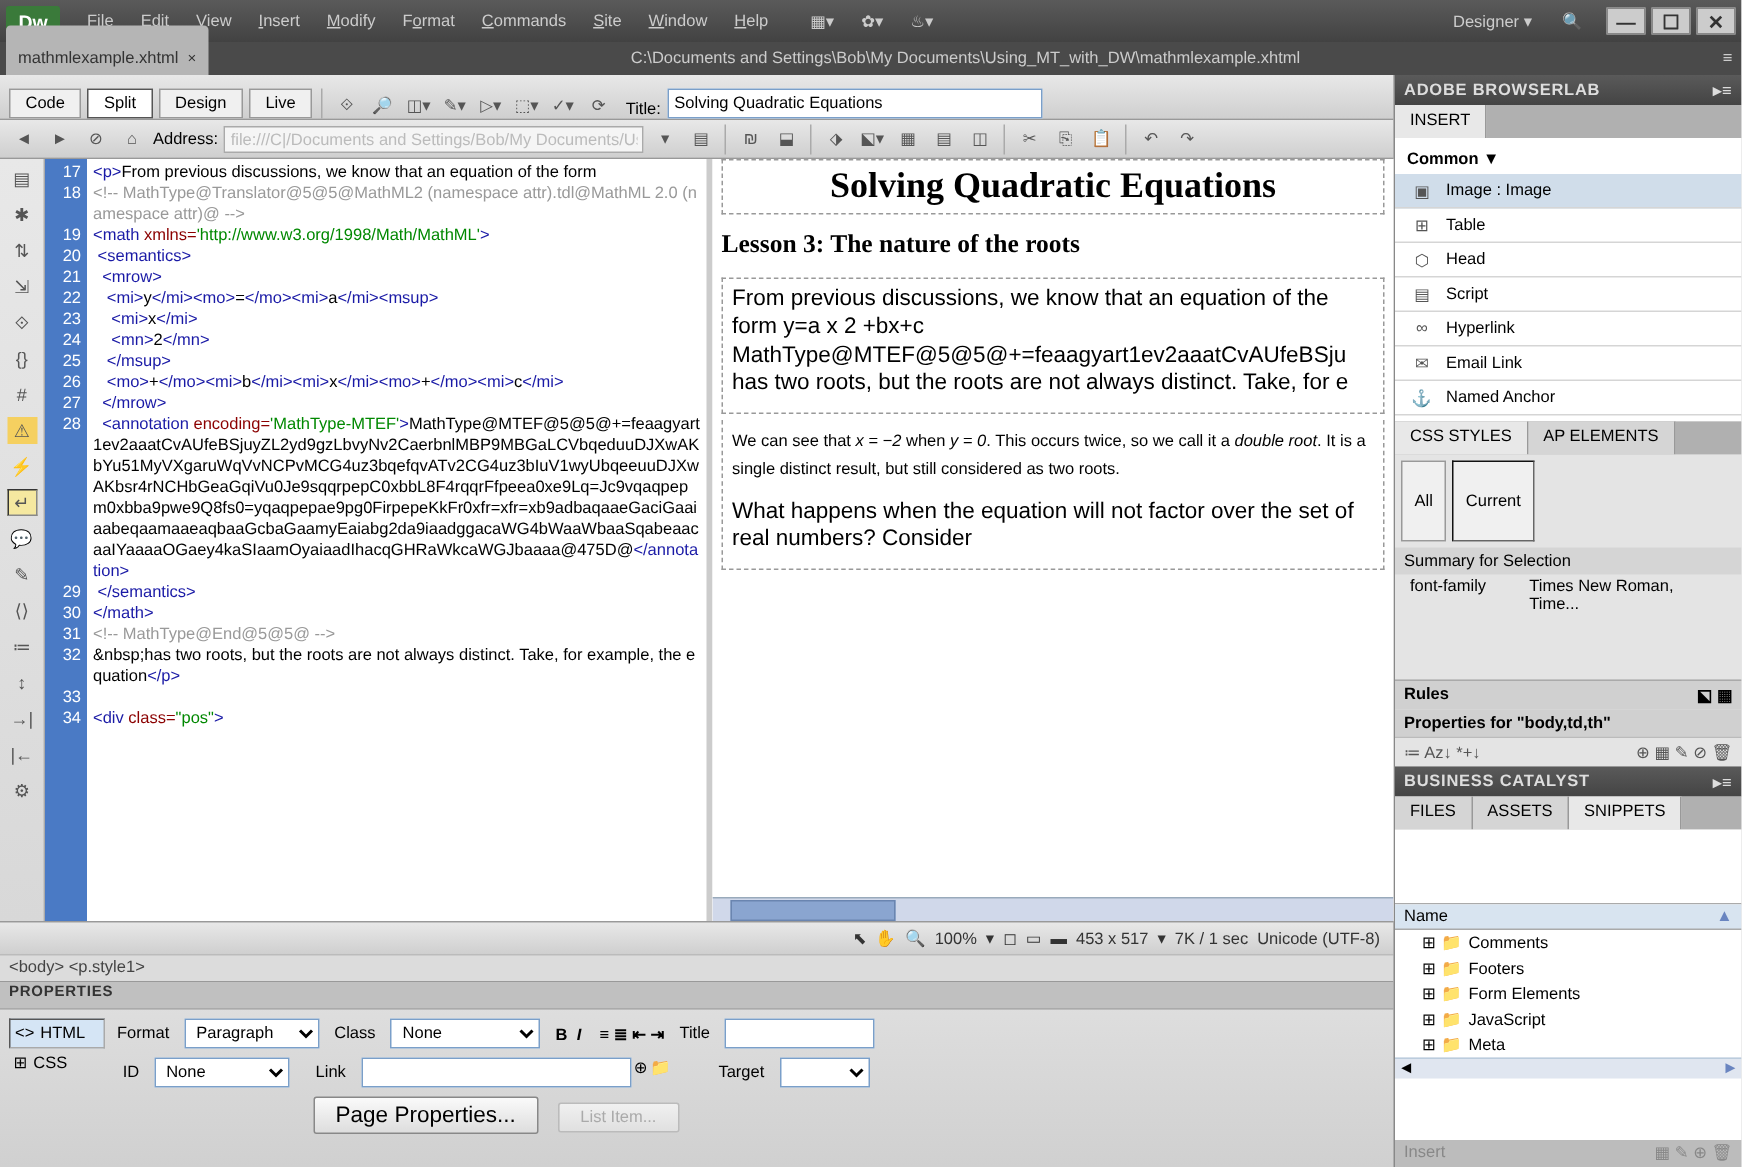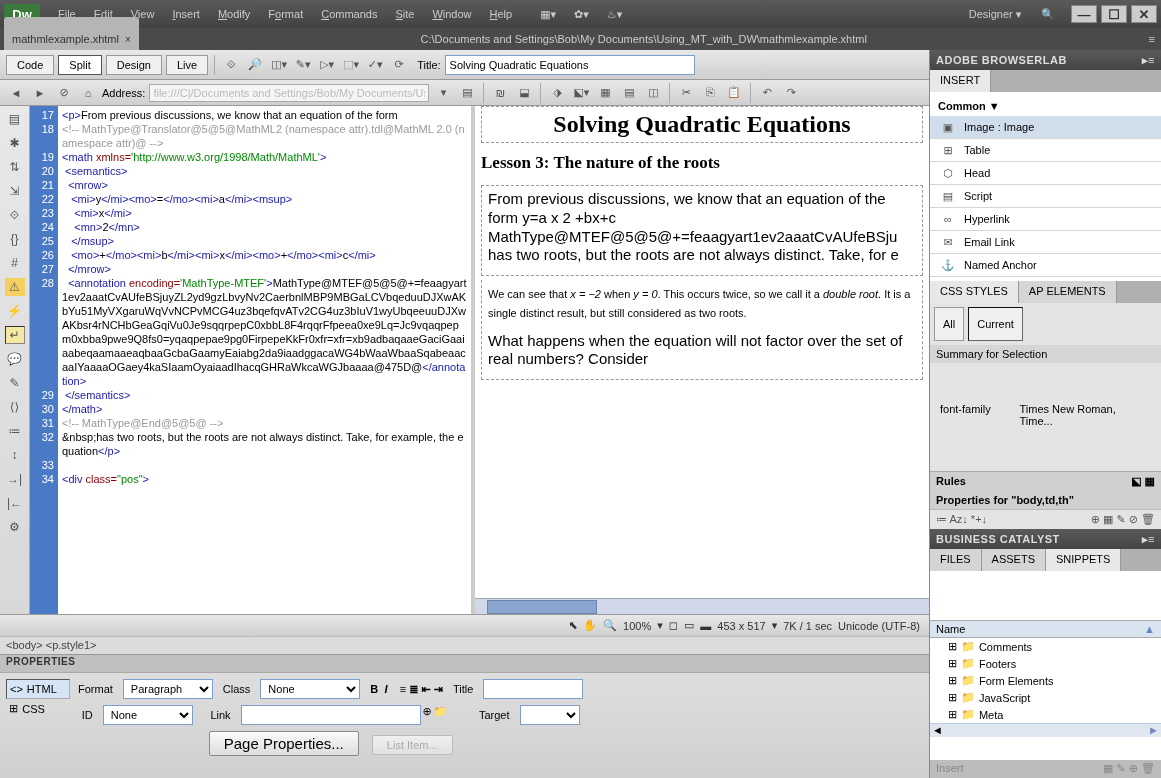--- a/index.html
+++ b/index.html
@@ -15,21 +15,21 @@
 .window-btn { width: 26px; height: 18px; background: #ccc; border: 1px solid #888; display: flex; align-items: center; justify-content: center; font-size: 13px; font-weight: bold; cursor: default; color: #333; }
 
 .tab-area { height: 22px; background: #4a4a4a; display: flex; align-items: center; padding-left: 4px; color: #ccc; }
 .doc-tab { background: #b5b5b5; color: #333; padding: 16px 8px; display: flex; align-items: center; gap: 6px; border-radius: 3px 3px 0 0; }
 .doc-tab .close-x { font-size: 10px; cursor: pointer; }
 .doc-path { flex: 1; text-align: center; color: #ccc; font-size: 11px; }
 
 .main-area { display: flex; height: 728px; }
 .left-rail { width: 30px; background: linear-gradient(#e8e8e8, #d8d8d8); border-right: 1px solid #aaa; display: flex; flex-direction: column; align-items: center; padding-top: 4px; gap: 6px; }
 .left-rail .tool-icon { width: 20px; height: 18px; display: flex; align-items: center; justify-content: center; color: #555; cursor: pointer; font-size: 12px; }
-.doc-toolbar { height: 30px; background: linear-gradient(#e8e8e8, #cfcfcf); border-bottom: 1px solid #999; display: flex; align-items: center; padding: 0 6px; gap: 4px; }
+.doc-toolbar { height: 30px; background: linear-gradient(#e8e8e8, #cfcfcf); border-bottom: 1px solid #999; display: flex; align-items: flex-end; padding: 0 6px; gap: 4px; }
 .view-btn { padding: 3px 10px; background: #f0f0f0; border: 1px solid #999; cursor: pointer; font-size: 11px; }
 .view-btn.active { background: #fff; border: 1px solid #555; }
 .tb-sep { width: 1px; height: 20px; background: #aaa; margin: 0 2px; }
 .tb-icon { width: 20px; height: 18px; display: flex; align-items: center; justify-content: center; color: #555; cursor: pointer; font-size: 11px; }
 .title-label { margin-left: 4px; }
 .title-input { width: 250px; height: 20px; border: 1px solid #7a9fc9; padding: 0 4px; background: #fff; }
 
 .address-bar { height: 26px; background: linear-gradient(#e8e8e8, #cfcfcf); border-bottom: 1px solid #999; display: flex; align-items: center; padding: 0 6px; gap: 4px; }
 .addr-label { font-weight: normal; }
 .addr-input { flex: 0 0 280px; height: 18px; border: 1px solid #aaa; background: #f5f5f5; color: #bbb; padding: 0 3px; font-size: 11px; }
@@ -73,21 +73,21 @@
 .panel-tabs { height: 22px; background: #b0b0b0; display: flex; }
 .panel-tab { padding: 4px 10px; font-size: 11px; background: #d5d5d5; border-right: 1px solid #999; cursor: pointer; }
 .panel-tab.active { background: #e8e8e8; }
 .insert-body { flex: 0 0 auto; background: #ffffff; padding: 4px 0; }
 .insert-cat { padding: 4px 8px; font-weight: bold; font-size: 11px; }
 .insert-item { display: flex; align-items: center; gap: 8px; padding: 4px 10px; cursor: pointer; border-bottom: 1px solid #d5d5d5; }
 .insert-item.sel { background: #d0ddea; }
 .insert-icon { width: 16px; height: 14px; display: inline-flex; align-items: center; justify-content: center; color: #555; font-size: 11px; }
 .css-body { background: #e4e4e4; }
 .css-btnrow { padding: 4px; display: flex; gap: 4px; }
-.css-btnrow .mini-btn { padding: 10px 8px; border: 1px solid #999; background: #f0f0f0; font-size: 11px; cursor: pointer; }
+.css-btnrow .mini-btn { padding: 20px 8px; border: 1px solid #999; background: #f0f0f0; font-size: 11px; cursor: pointer; }
 .css-btnrow .mini-btn.active { border: 1px inset #666; }
 .summary-hdr { padding: 3px 6px; font-size: 11px; background: #d5d5d5; }
 .prop-row { display: flex; padding: 2px 10px; font-size: 11px; }
 .prop-row .k { width: 80px; }
 .rules-hdr { padding: 3px 6px; font-size: 11px; font-weight: bold; background: #d0d0d0; border-top: 1px solid #aaa; display: flex; justify-content: space-between; }
 .prop-for { padding: 3px 6px; font-size: 11px; font-weight: bold; background: #d0d0d0; }
 .tiny-tb { padding: 3px 6px; display: flex; gap: 6px; color: #555; font-size: 11px; justify-content: space-between; border-top: 1px solid #bbb; }
 .files-body { background: #fff; flex: 1; font-size: 11px; }
 .name-hdr { background: #d8e4f0; padding: 2px 6px; border-bottom: 1px solid #aaa; display: flex; justify-content: space-between; }
 .tree-li { padding: 2px 6px 2px 18px; display: flex; align-items: center; gap: 4px; }
@@ -354,21 +354,21 @@
     <div class="panel-tabs">
       <div class="panel-tab active">CSS STYLES</div>
       <div class="panel-tab">AP ELEMENTS</div>
     </div>
     <div class="css-body">
       <div class="css-btnrow">
         <div class="mini-btn">All</div>
         <div class="mini-btn active">Current</div>
       </div>
       <div class="summary-hdr">Summary for Selection</div>
-      <div id="summary-rows" style="min-height:70px;margin-top:38px;">
+      <div id="summary-rows" style="min-height:70px;">
           <div class="prop-row">
             <span class="k">font-family</span>
             <span>Times New Roman, Time...</span>
           </div>
         </div>
       <div class="rules-hdr">
           <span>Rules</span>
           <span>⬕ ▦</span>
         </div>
       <div class="prop-for">Properties for "body,td,th"</div>

